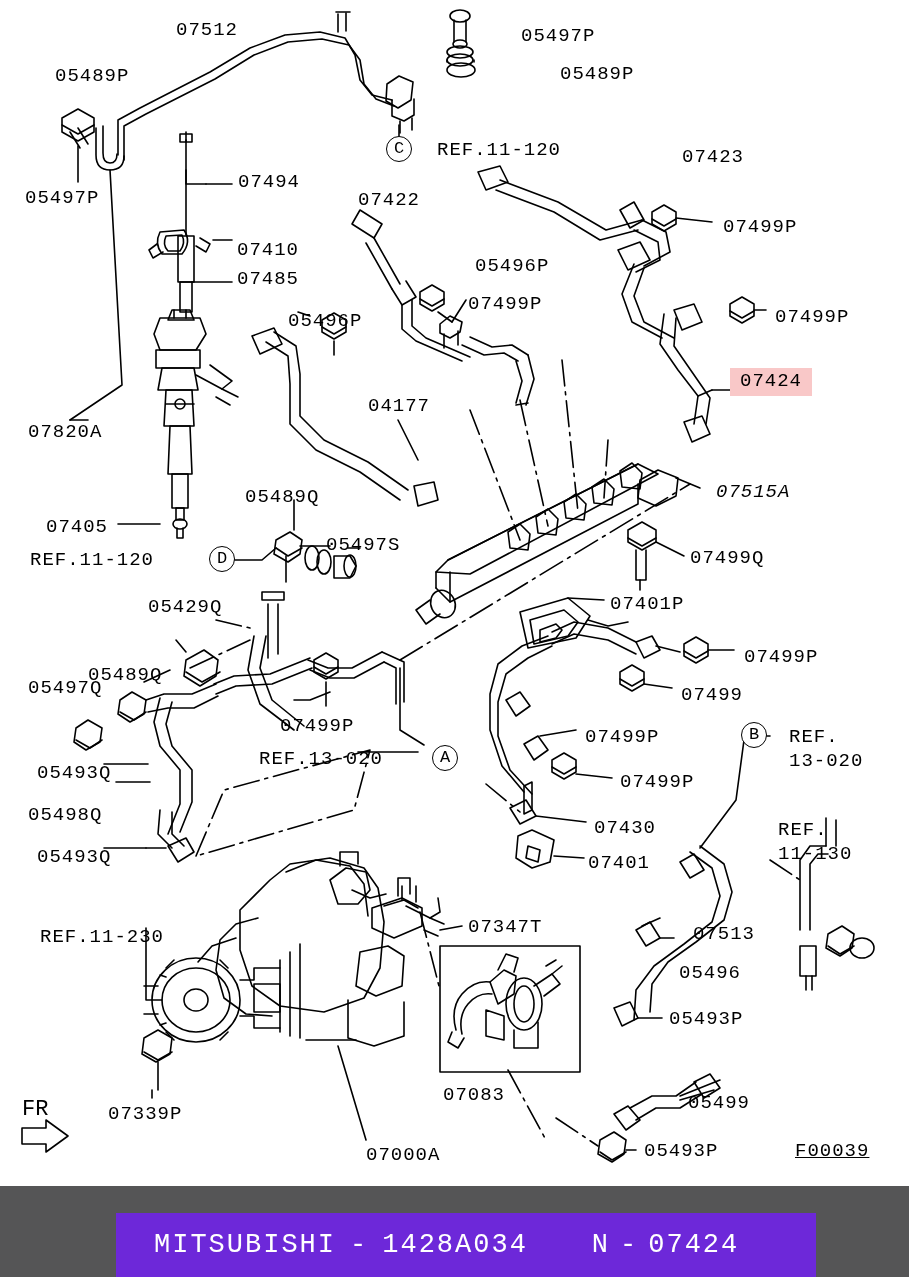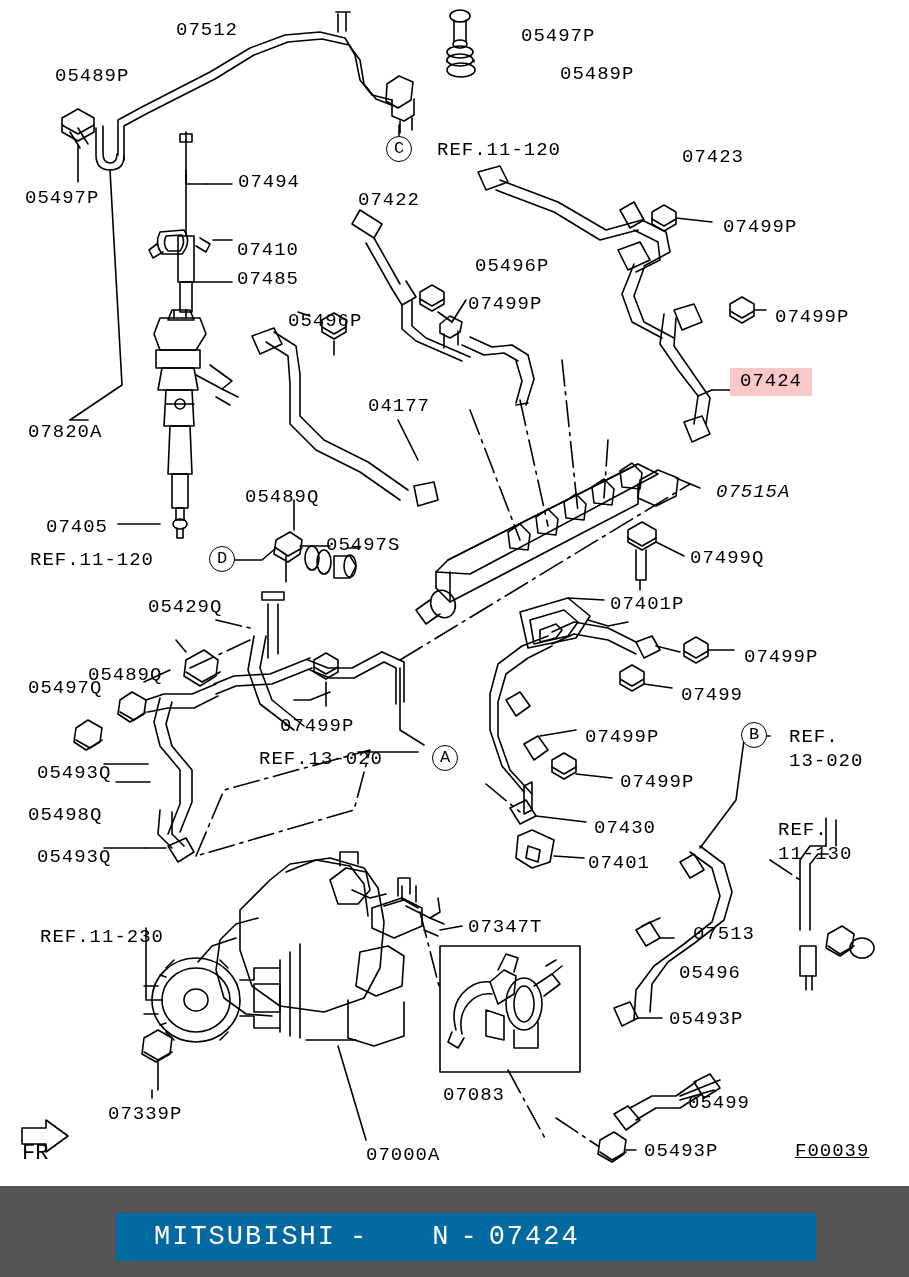--- a/index.html
+++ b/index.html
@@ -54,22 +54,22 @@
   }
   #footer-bar {
     position: absolute;
     left: 0; top: 1186px;
     width: 909px; height: 91px;
     background: #555556;
   }
   #footer-inner {
     position: absolute;
     left: 116px; top: 1213px;
-    width: 700px; height: 48px;
-    background: #0369a1;
+    width: 700px; height: 64px;
+    background: #6d28d9;
     color: #ffffff;
     font-family: "Liberation Mono", monospace;
     font-size: 27px;
     letter-spacing: 2px;
     display: flex;
     align-items: center;
   }
   #footer-brand { padding-left: 38px; }
   #footer-part { padding-left: 14px; }
   #footer-code { padding-left: 64px; }
@@ -472,24 +472,25 @@
   <div class="label two-line" style="left:778px; top:819px;">
     <div>REF.</div>
     <div>11-130</div>
   </div>
 
   <div class="circ" style="left:386px; top:136px;">C</div>
   <div class="circ" style="left:209px; top:546px;">D</div>
   <div class="circ" style="left:432px; top:745px;">A</div>
   <div class="circ" style="left:741px; top:722px;">B</div>
 
-  <div class="fr-text" style="left:22px; top:1097px;margin-top:44px;">FR</div>
+  <div class="fr-text" style="left:22px; top:1097px;">FR</div>
   <div class="drawing-code" style="left:795px; top:1140px;">F00039</div>
 </div>
 
 <div id="footer-bar"></div>
 <div id="footer-inner">
   <span id="footer-brand">MITSUBISHI</span>
   <span style="padding-left:14px;">-</span>
+  <span id="footer-part">1428A034</span>
   <span id="footer-code">N</span>
   <span style="padding-left:10px;">-</span>
   <span style="padding-left:10px;">07424</span>
 </div>
 
 </body></html>

